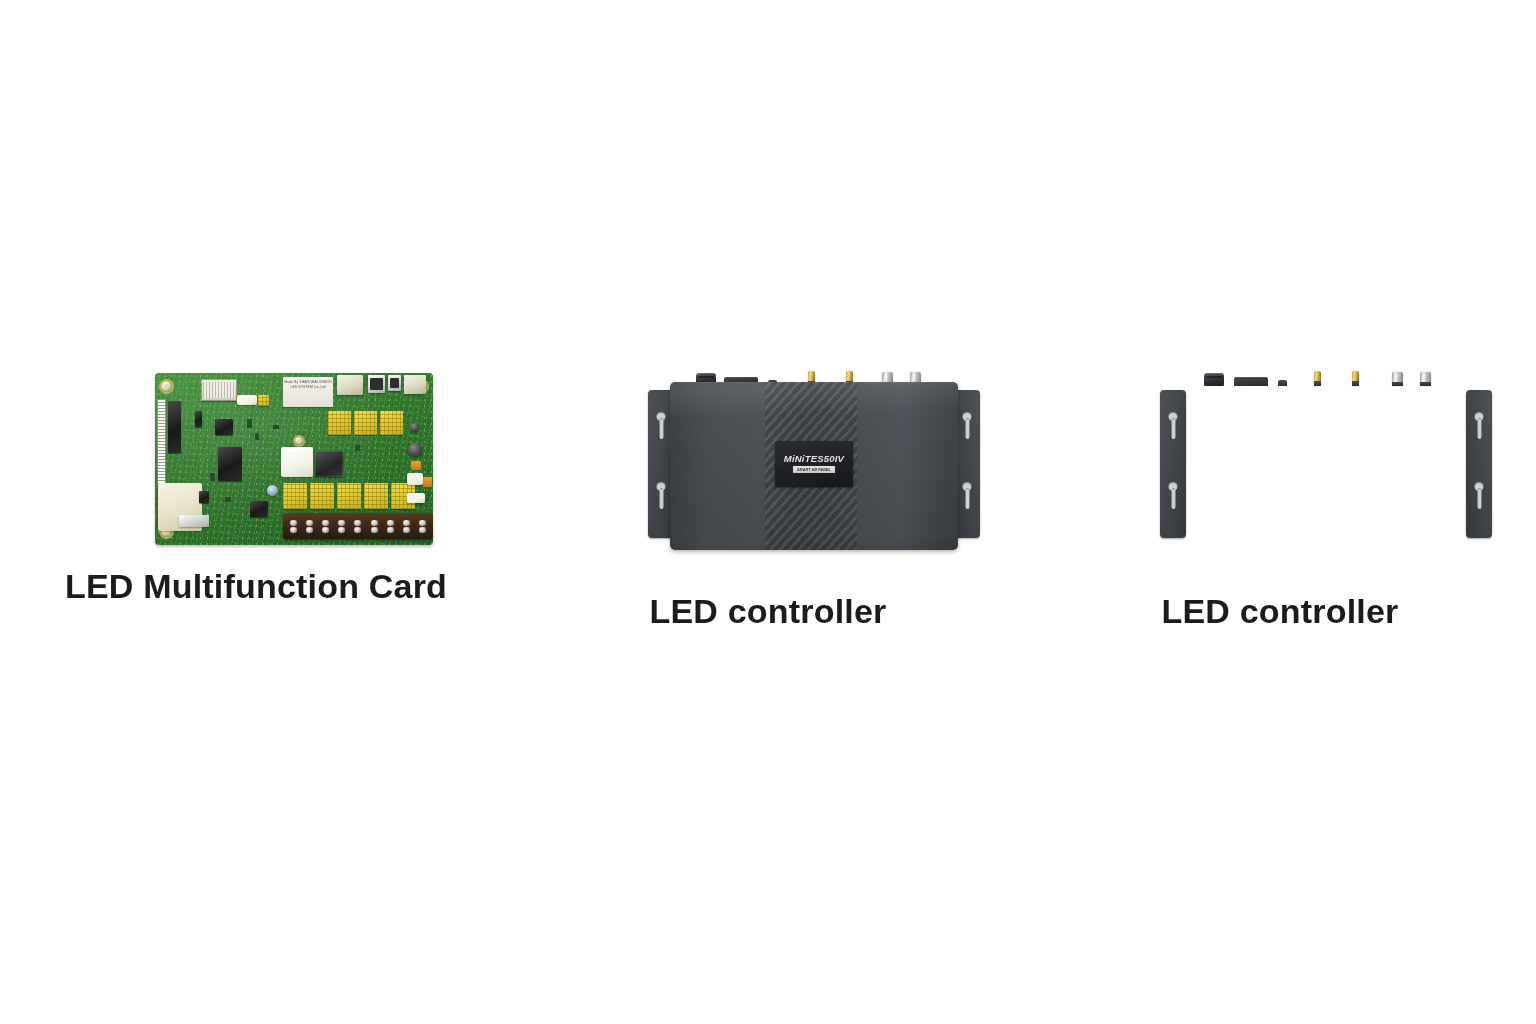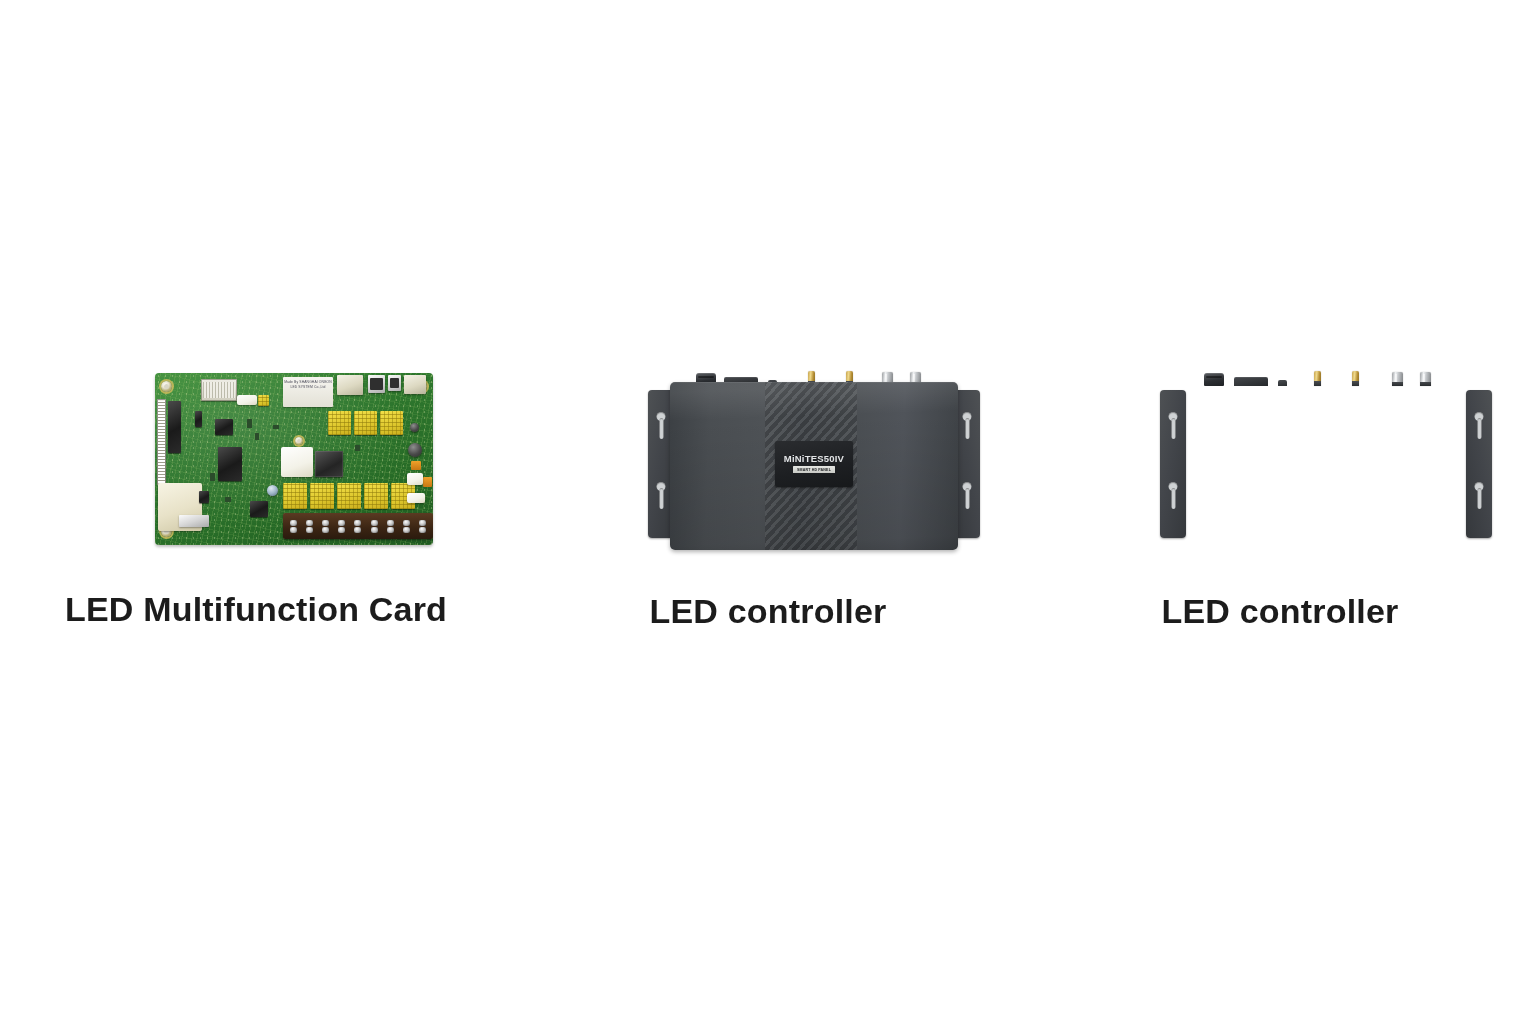--- a/index.html
+++ b/index.html
@@ -518,26 +518,26 @@
 
         <div class="p tiny" style="left:92px;  top:46px;  width:5px; height:9px;"></div>
         <div class="p tiny" style="left:100px; top:60px;  width:4px; height:7px;"></div>
         <div class="p tiny" style="left:55px;  top:100px; width:5px; height:8px;"></div>
         <div class="p tiny" style="left:70px;  top:124px; width:6px; height:5px;"></div>
         <div class="p tiny" style="left:118px; top:52px;  width:6px; height:4px;"></div>
         <div class="p tiny" style="left:200px; top:72px;  width:5px; height:6px;"></div>
       </div>
     </div>
 
-    <div class="product-caption" style="font-size:34px; margin-top:40px; width:512px;">LED Multifunction Card</div>
+    <div class="product-caption" style="font-size:34px; margin-top:17px; width:512px;">LED Multifunction Card</div>
   </div>
 
   <div class="product" id="prod2" style="left:512px; top:368px; width:512px;">
 
-    <div class="product-figure ctrl" id="ctrl1-wrap" style="position:relative; left:0; top:0; margin-left:92px;">
+    <div class="product-figure ctrl" id="ctrl1-wrap" style="position:relative; left:0; top:0; margin-left:92px;font-style:italic;">
 
       <div class="ear left">
         <div class="keyhole k1">
             <div class="kh-top"></div>
             <div class="kh-slot"></div>
           </div>
         <div class="keyhole k2">
             <div class="kh-top"></div>
             <div class="kh-slot"></div>
           </div>

